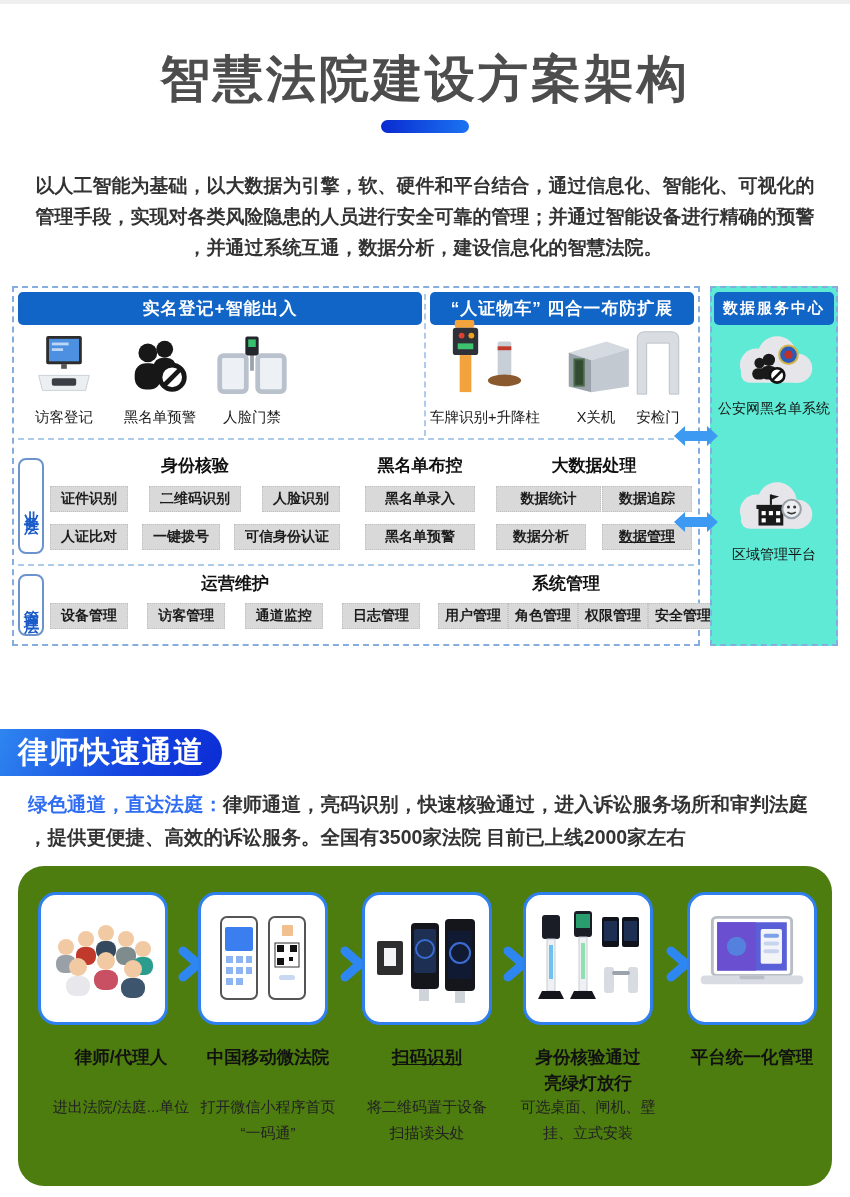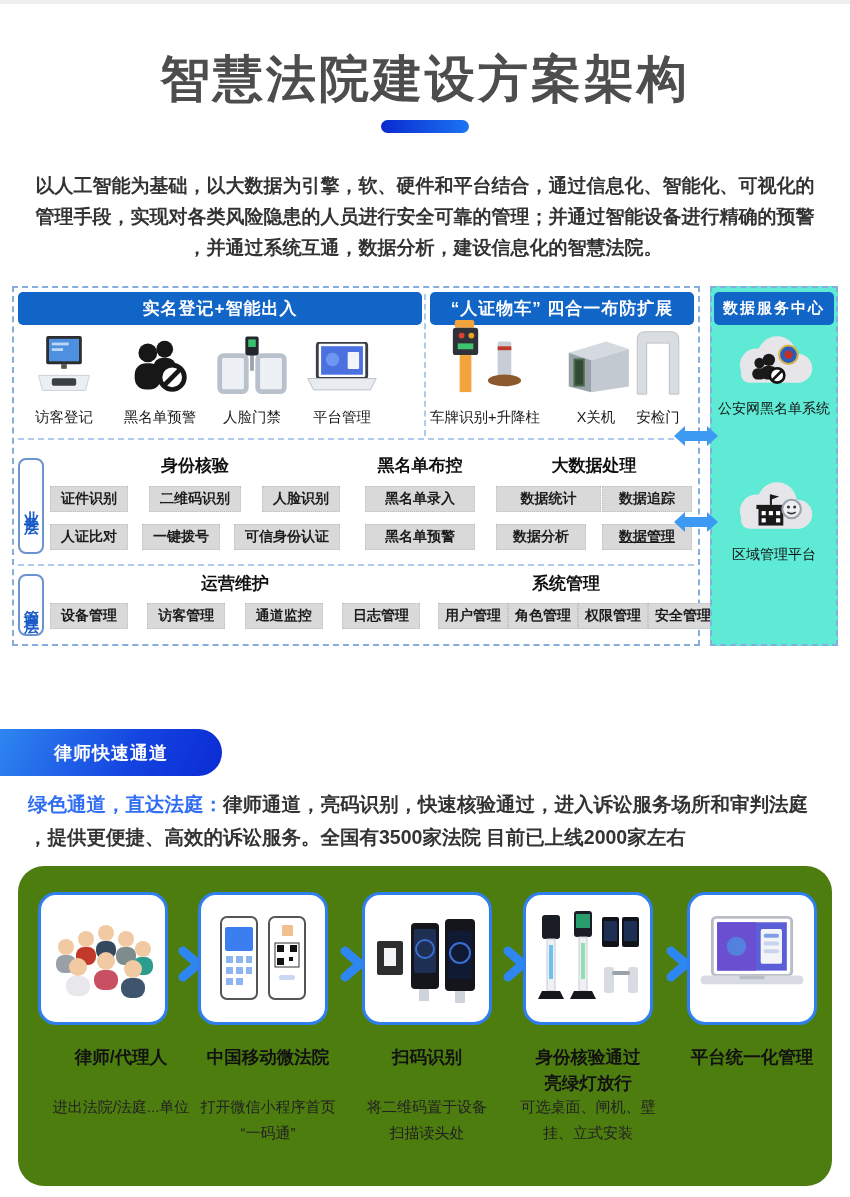--- a/index.html
+++ b/index.html
@@ -38,21 +38,21 @@
   .chip { background:#d9d9d9; border:1px dotted #c0c0c0; height:26px; padding:0 10px; display:flex; align-items:center; justify-content:center; font-size:14px; font-weight:bold; color:#1c1c1c; white-space:nowrap; }
 
   .cloud-node { position:absolute; width:124px; text-align:center; }
   .cloud-label { font-size:14px; color:#141414; margin-top:2px; }
 
   .sync-arrow { position:absolute; width:44px; height:26px; }
 
   
   .badge { left:0; top:729px; width:222px; height:47px; border-radius:0 26px 26px 0;
     background:linear-gradient(115deg,#2f86f0 0%,#1443e0 60%,#0b2bd4 100%);
-    color:#fff; font-size:18px; font-weight:bold; display:flex; align-items:center; justify-content:center; letter-spacing:1px; }
+    color:#fff; font-size:30px; font-weight:bold; display:flex; align-items:center; justify-content:center; letter-spacing:1px; }
   .para2 { left:28px; top:788px; width:788px; font-size:19.5px; line-height:33px; font-weight:bold; color:#333; line-break:anywhere; }
   .para2 .lead { color:#2f6df2; }
 
   
   .flow { left:18px; top:866px; width:814px; height:320px; background:#4d7c0f; border-radius:26px; }
   .fcard { position:absolute; top:26px; width:130px; height:133px; background:#fff; border:3px solid #2f80ed; border-radius:18px; display:flex; align-items:center; justify-content:center; overflow:hidden; }
   .fchev { position:absolute; top:80px; }
   .ftitle { position:absolute; top:178px; width:170px; text-align:center; font-size:17.5px; font-weight:bold; color:#111; line-height:26px; white-space:pre-line; }
   .fsub { position:absolute; top:228px; width:180px; text-align:center; font-size:15px; color:#222; line-height:26px; white-space:pre-line; }
 </style>
@@ -104,32 +104,20 @@
     <div class="ic">
       <svg width="76" height="60" viewBox="0 0 80 62">
         <rect x="38" y="10" width="4" height="26" fill="#9aa2ac"></rect>
         <rect x="33" y="0" width="14" height="20" rx="2" fill="#23262c"></rect>
         <rect x="36" y="3" width="8" height="8" fill="#37c06e"></rect>
         <rect x="6" y="20" width="28" height="38" rx="4" fill="#edf1f5" stroke="#b9c2cc" stroke-width="5"></rect>
         <rect x="46" y="20" width="28" height="38" rx="4" fill="#edf1f5" stroke="#b9c2cc" stroke-width="5"></rect>
       </svg>
     </div>
     <div class="dev-label">人脸门禁</div>
-  </div>
-  <div class="dev-item" style="left:283px;top:44px;width:90px;">
-    <div class="ic">
-      <svg width="76" height="54" viewBox="0 0 80 56">
-        <rect x="14" y="0" width="52" height="38" rx="3" fill="#fff" stroke="#3a3f46" stroke-width="3"></rect>
-        <rect x="18" y="4" width="44" height="30" fill="#4b71e0"></rect>
-        <rect x="46" y="10" width="12" height="18" rx="1" fill="#f2f4f8"></rect>
-        <circle cx="30" cy="18" r="7" fill="#6e96f0"></circle>
-        <polygon points="4,38 76,38 70,50 10,50" fill="#e8ebef" stroke="#b9bfc8"></polygon>
-      </svg>
-    </div>
-    <div class="dev-label">平台管理</div>
   </div>
 
   <div class="dev-item" style="left:408px;top:44px;width:126px;">
     <div class="ic">
       <svg width="84" height="76" viewBox="0 0 86 78">
         <rect x="12" y="0" width="20" height="8" rx="2" fill="#f2a33c"></rect>
         <rect x="10" y="8" width="26" height="28" rx="3" fill="#2e3138"></rect>
         <circle cx="19" cy="16" r="3" fill="#e04030"></circle>
           <circle cx="29" cy="16" r="3" fill="#f0a020"></circle>
         <rect x="15" y="24" width="16" height="6" fill="#3ec46e"></rect>
@@ -399,21 +387,21 @@
       <rect x="73" y="27" width="16" height="4" rx="2" fill="#c8d4ee"></rect>
       <rect x="73" y="35" width="16" height="4" rx="2" fill="#c8d4ee"></rect>
       <circle cx="45" cy="32" r="10" fill="#4f8de0" opacity="0.8"></circle>
       <rect x="8" y="62" width="106" height="9" rx="4" fill="#d8dce2"></rect>
       <rect x="48" y="62" width="26" height="4" rx="2" fill="#b9bec6"></rect>
     </svg>
   </div>
 
   <div class="ftitle" style="left:18px;">律师/代理人</div>
   <div class="ftitle" style="left:165px;">中国移动微法院</div>
-  <div class="ftitle" style="left:324px;">扫码识别</div>
+  <div class="ftitle" style="left:324px;text-decoration:underline;">扫码识别</div>
   <div class="ftitle" style="left:485px;">身份核验通过
 亮绿灯放行</div>
   <div class="ftitle" style="left:649px;">平台统一化管理</div>
 
   <div class="fsub" style="left:13px;">进出法院/法庭...单位</div>
   <div class="fsub" style="left:160px;">打开微信小程序首页
 “一码通”</div>
   <div class="fsub" style="left:319px;">将二维码置于设备
 扫描读头处</div>
   <div class="fsub" style="left:480px;">可选桌面、闸机、壁

